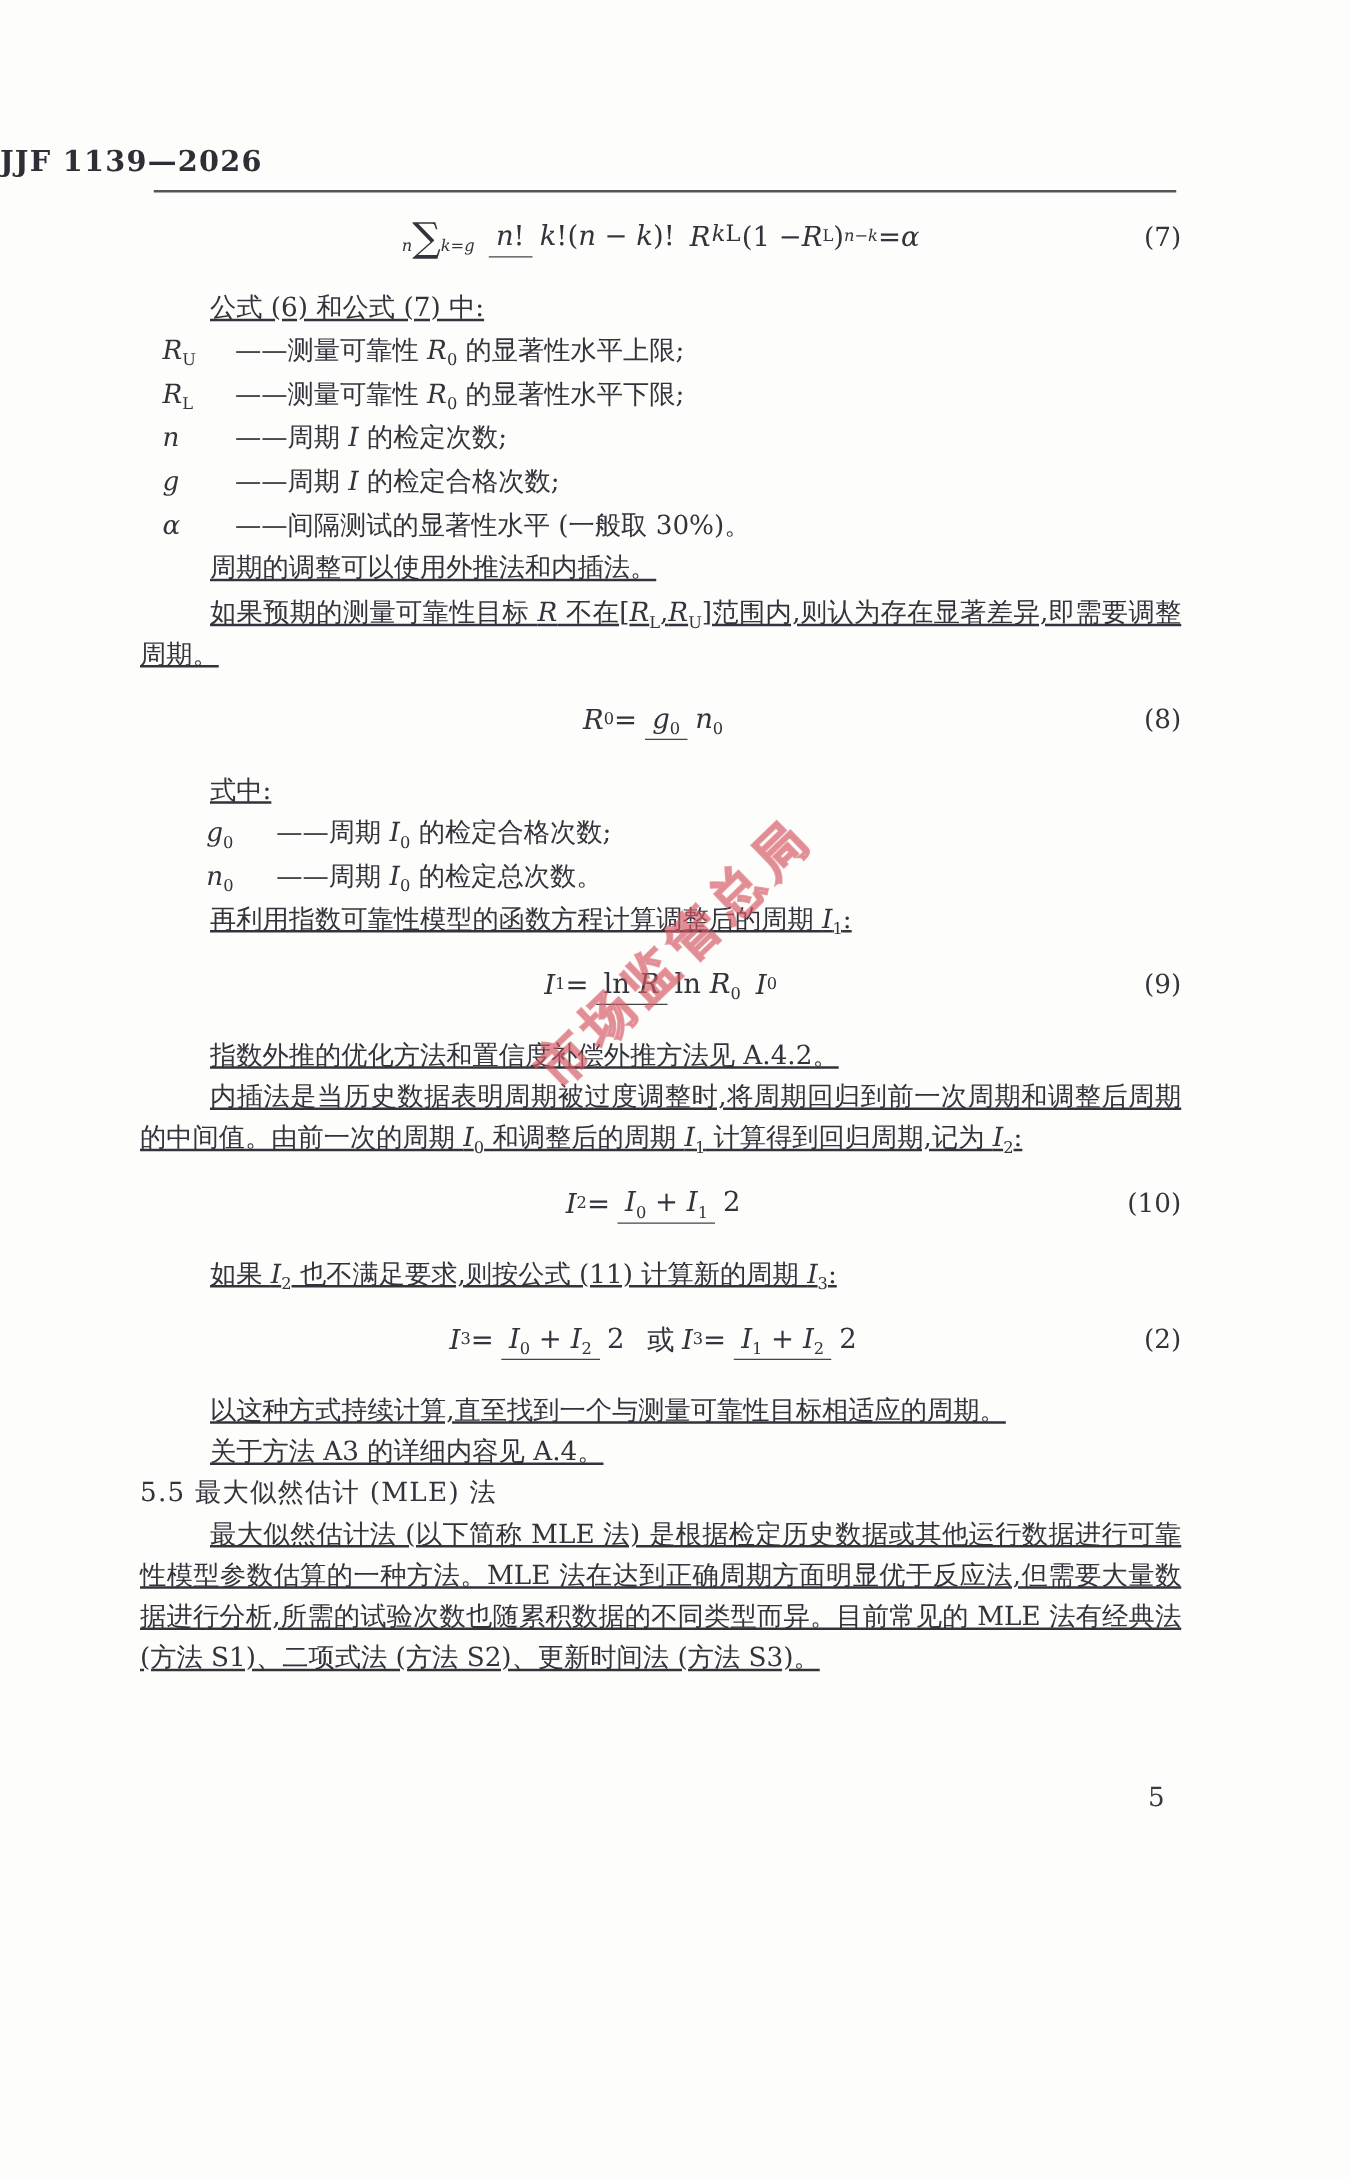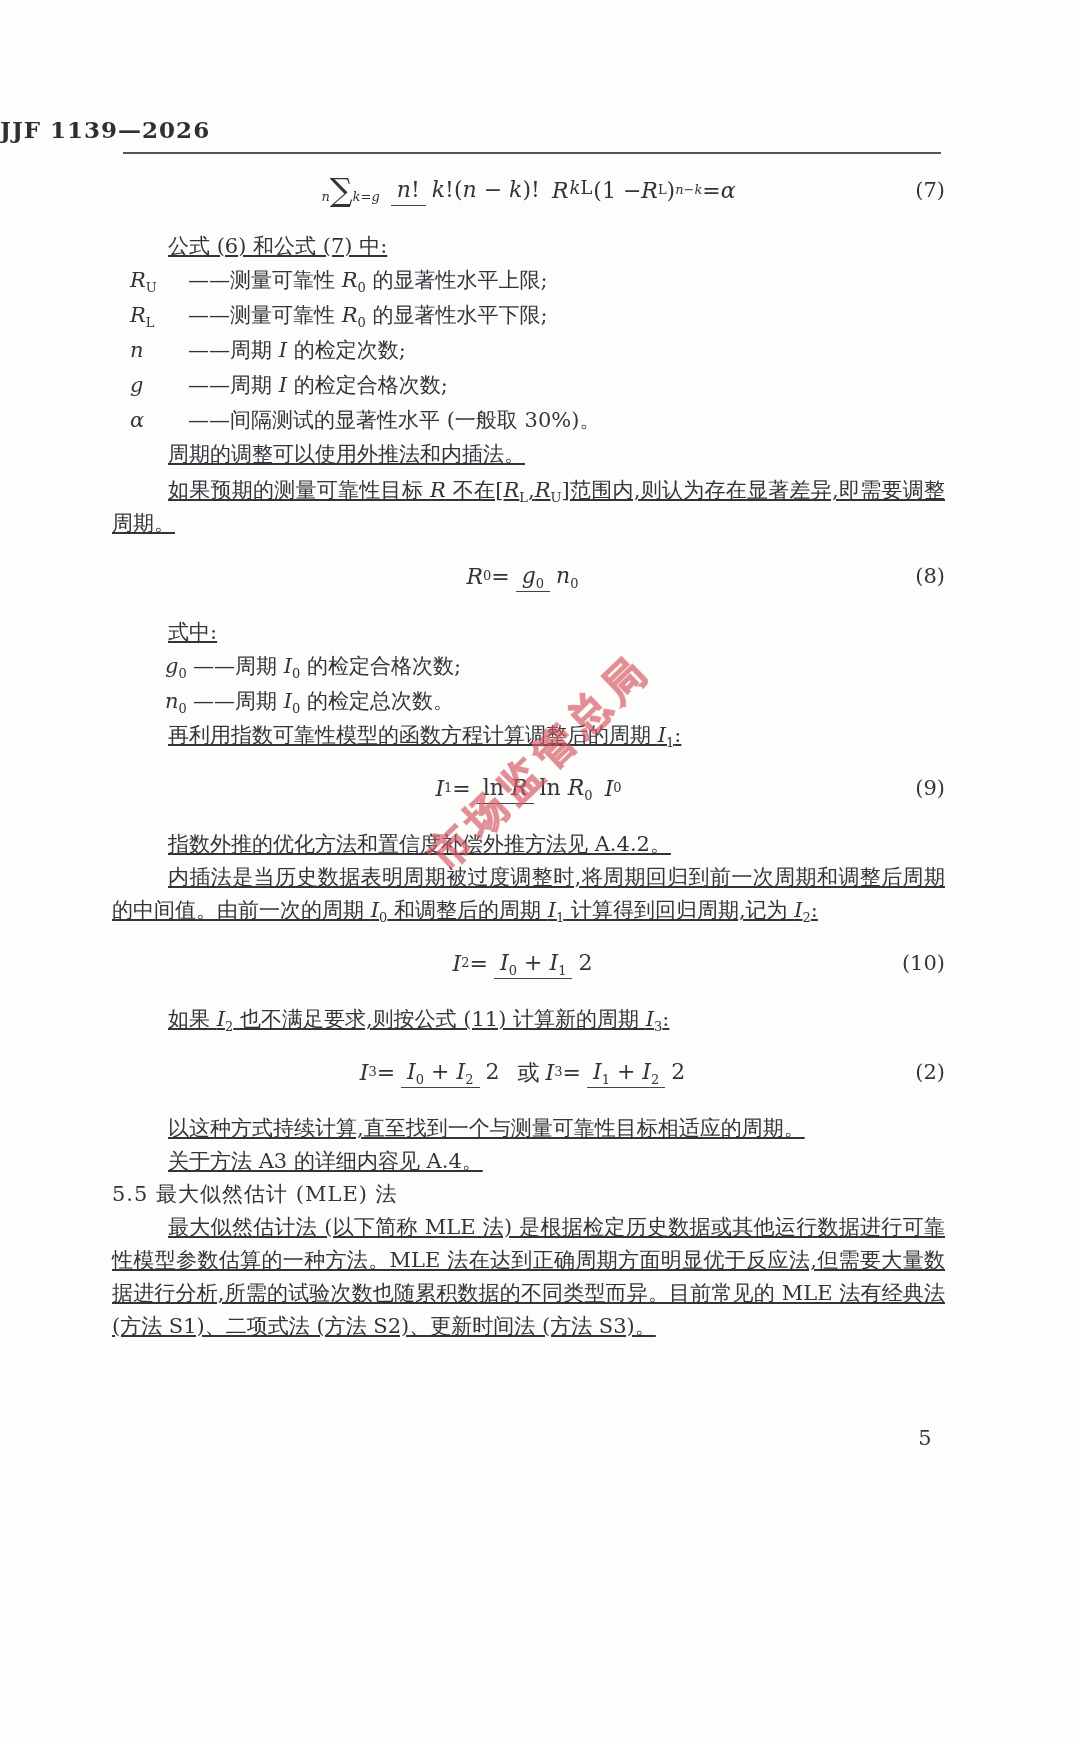--- a/index.html
+++ b/index.html
@@ -24,21 +24,21 @@
     position:absolute; top:154px; left:112px; width:833px;
     font-size:21px; line-height:33px; text-align:justify;
   }
   p.para{ margin:0; }
   p.indent{ text-indent:56px;text-decoration:underline; }
   p.mt{ margin-top:3px; }
   .section-head{ margin:6px 0 2px; letter-spacing:1px; }
   
   .def{ display:flex; padding-left:18px; line-height:35px; }
   .def .term{ min-width:58px; }
-  .def2{ padding-left:53px; }
+  .def2{ padding-left:53px;gap:28px; }
   .def2 .term{ min-width:24px; margin-right:4px; }
   .def .desc{ flex:1; text-align:left; }
   
   .var{ font-style:italic; font-family:"DejaVu Serif","Liberation Serif",serif; }
   sub{ font-size:13px; vertical-align:-5px; line-height:0; }
   sup{ font-size:13px; vertical-align:7px; line-height:0; font-style:italic; }
   .eq-row{
     position:relative; display:flex; align-items:center; justify-content:center;
     margin:4px 0 8px; min-height:64px; text-align:left;
   }

